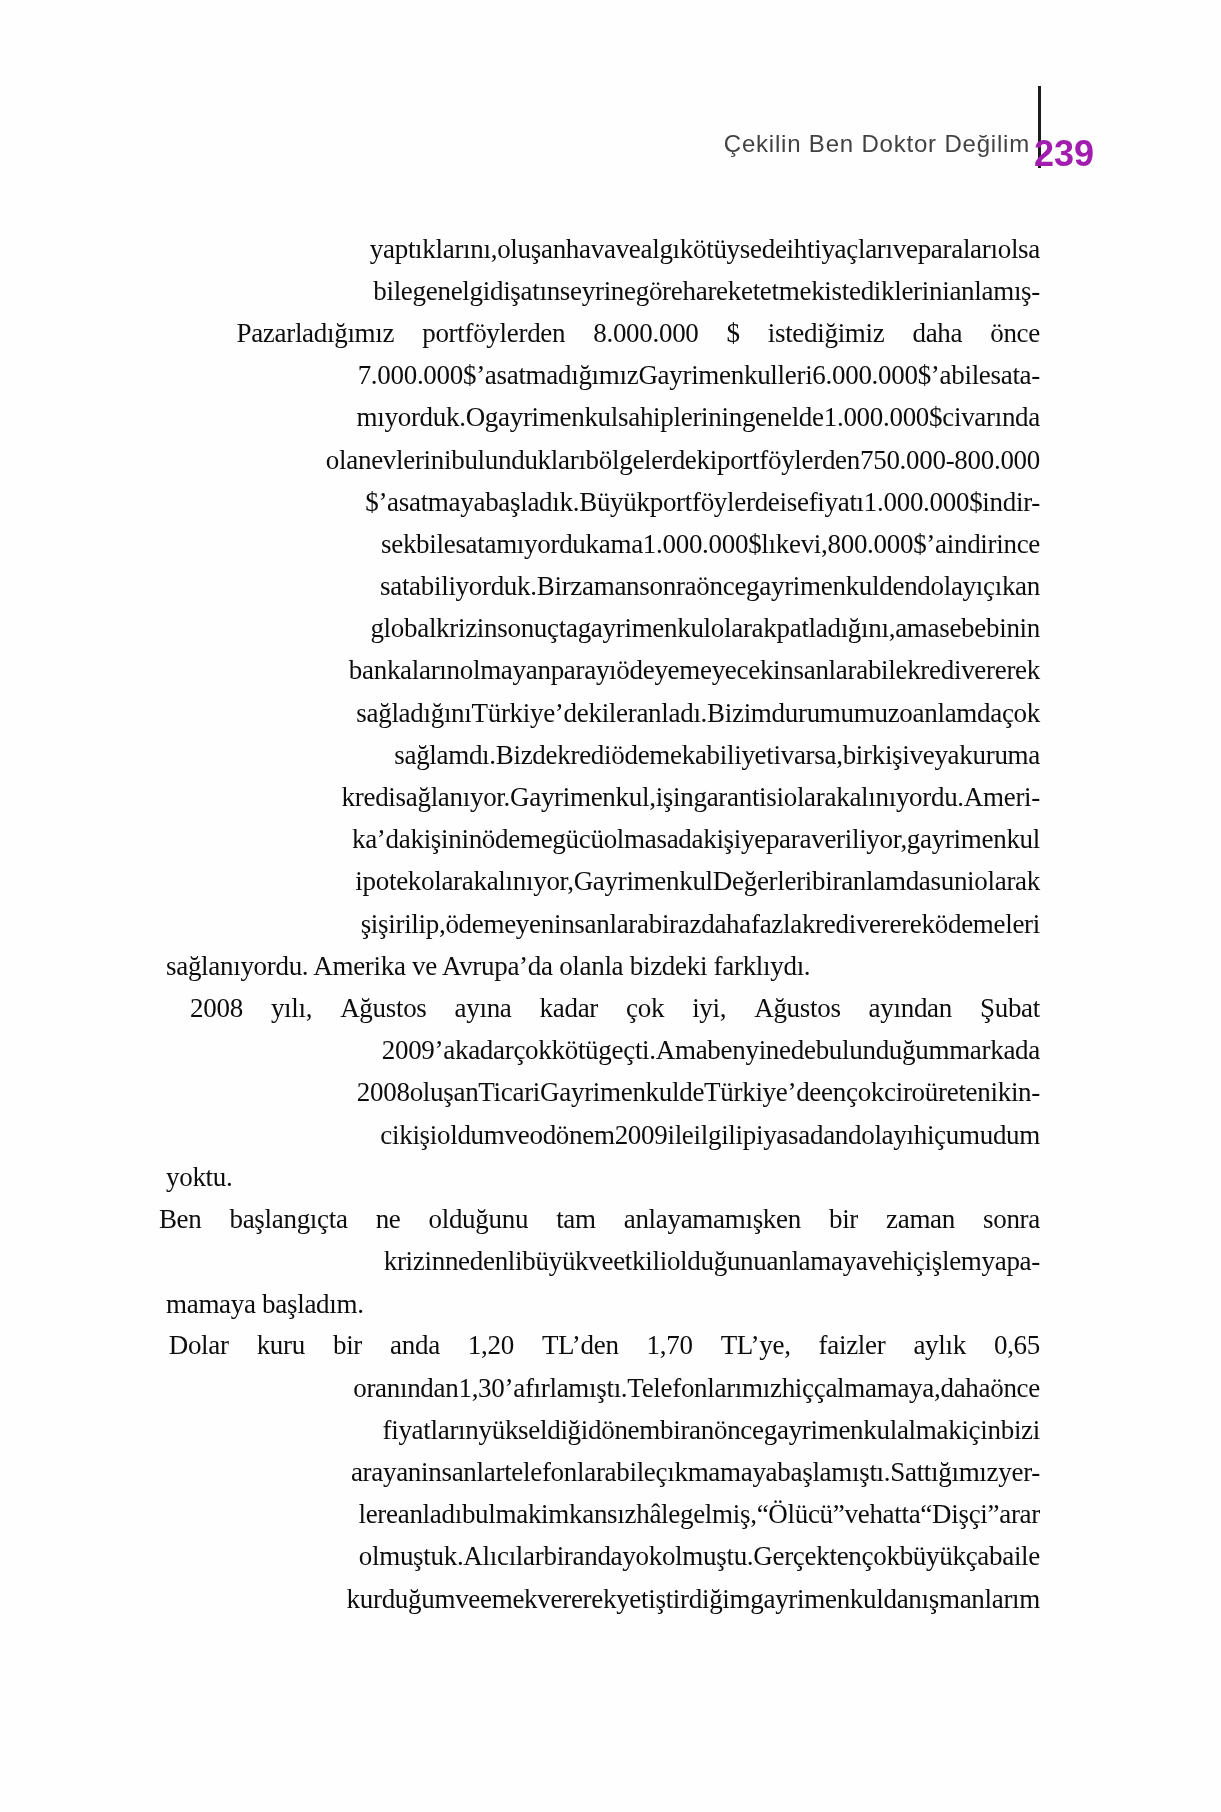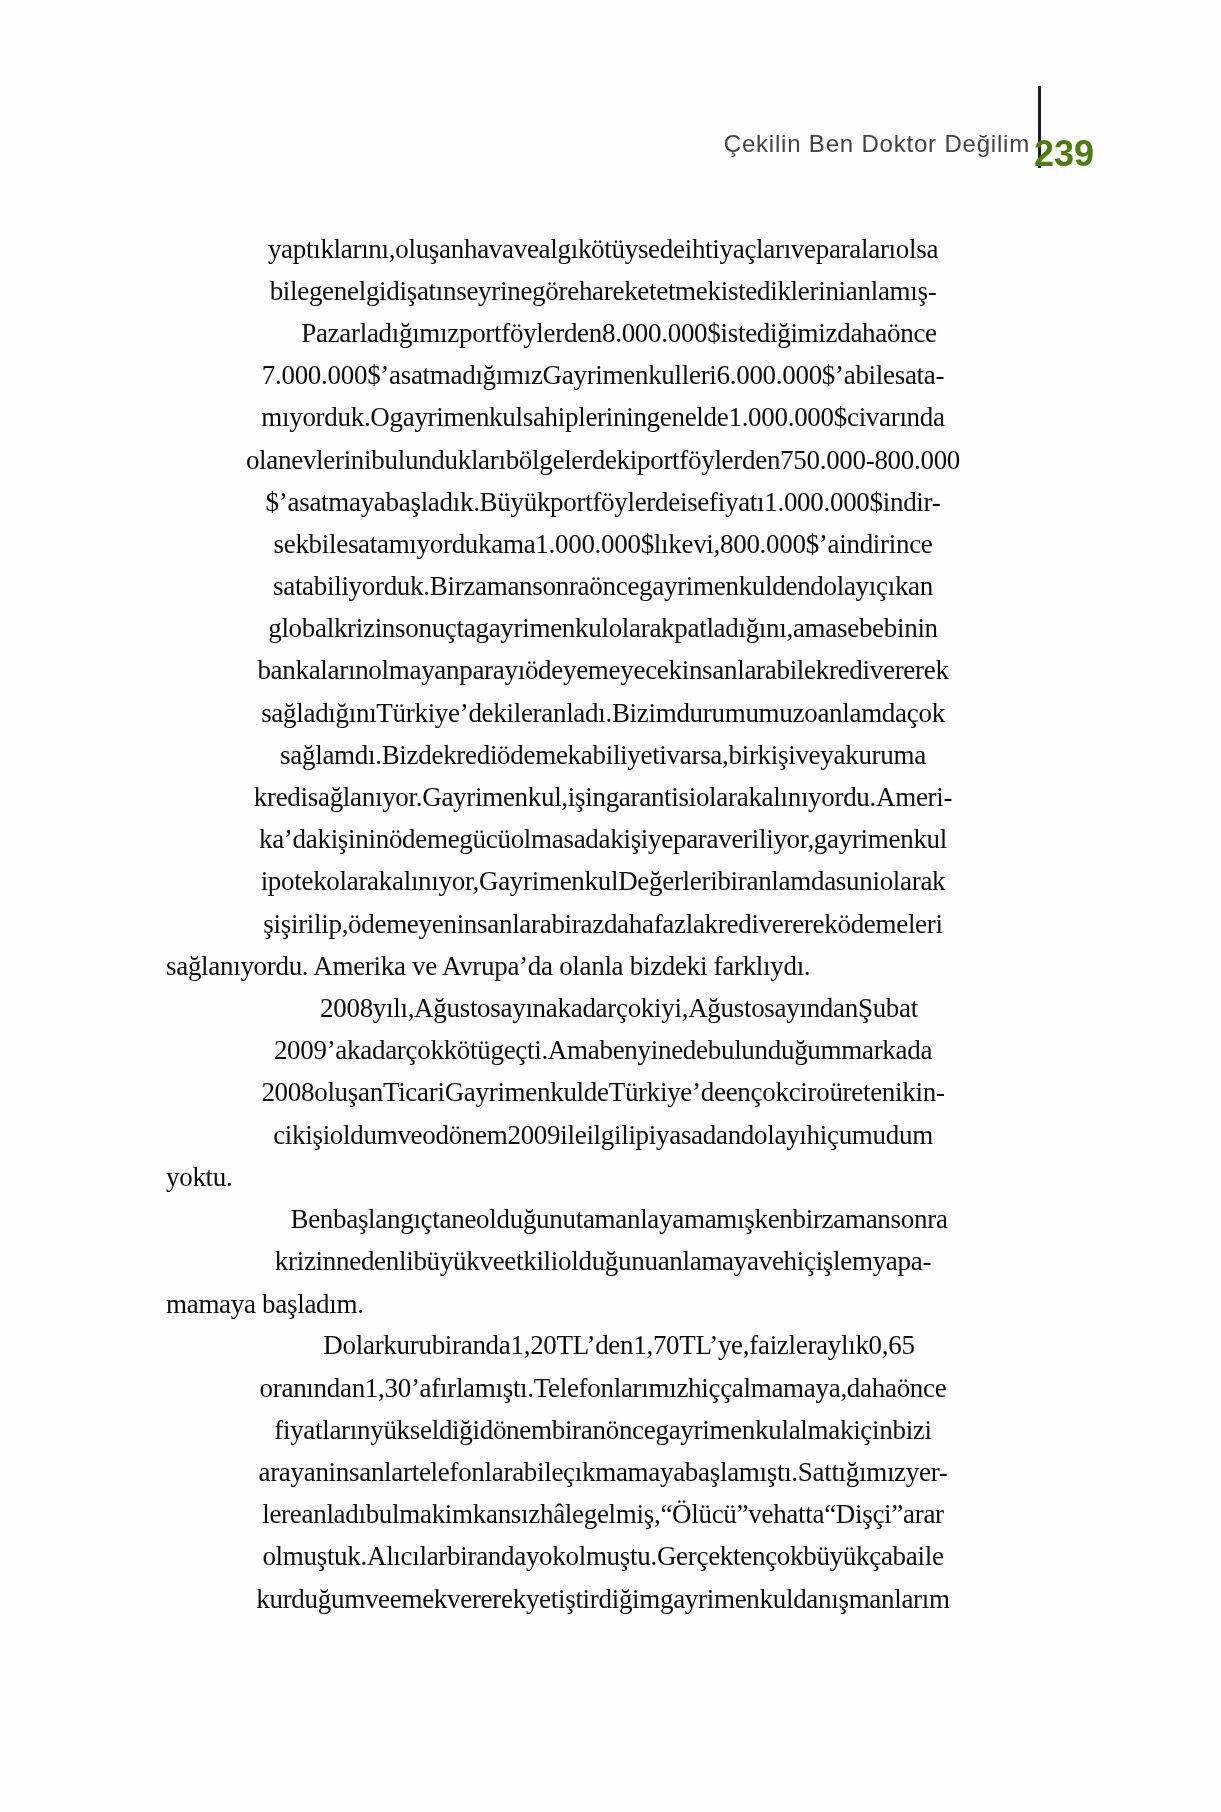--- a/index.html
+++ b/index.html
@@ -39,46 +39,46 @@
     height: 82px;
     background: #1c1c1c;
   }
   .header-page {
     position: absolute;
     right: 127px;
     top: 133px;
     font-family: "Liberation Sans", sans-serif;
     font-size: 36px;
     font-weight: 700;
-    color: #4d7c0f;
+    color: #a21caf;
     margin-left: 8px;
   }
 
   
   .page-text {
     position: absolute;
     left: 166px;
     top: 228px;
     width: 874px;
   }
   .text-line {
     height: 42.2px;
     font-size: 27px;
     letter-spacing: -0.3px;
     white-space: nowrap;
     display: flex;
     align-items: center;
-    justify-content: center;
+    justify-content: flex-end;
   }
   .text-line.left {
     display: block;
     white-space: nowrap;
     line-height: 42.2px;
   }
-  .text-line.indent { padding-left: 32px; }
+  .text-line.indent { padding-left: 32px; gap: 28px; }
   .text-line span { display: inline-block; }
 </style>
 </head>
 <body>
 
 <div class="page">
 
   <div class="running-header">
     <div class="header-title">Çekilin Ben Doktor Değilim</div>
     <div class="header-divider"></div>

